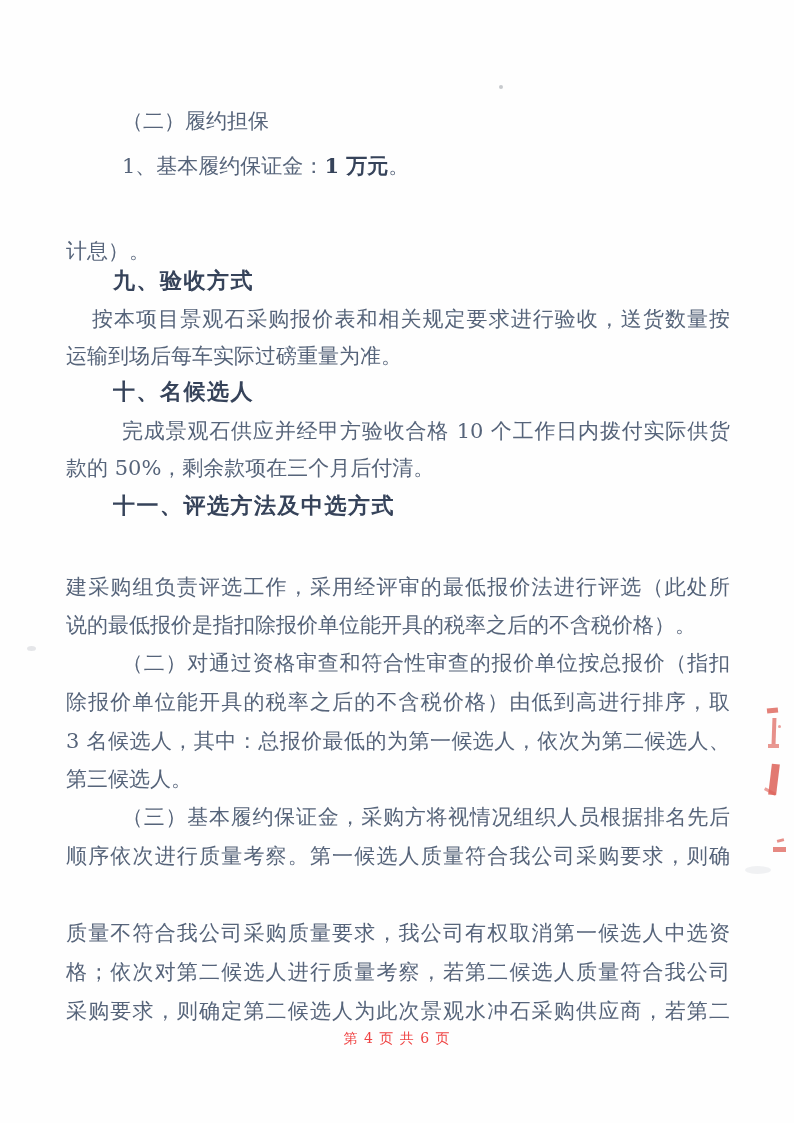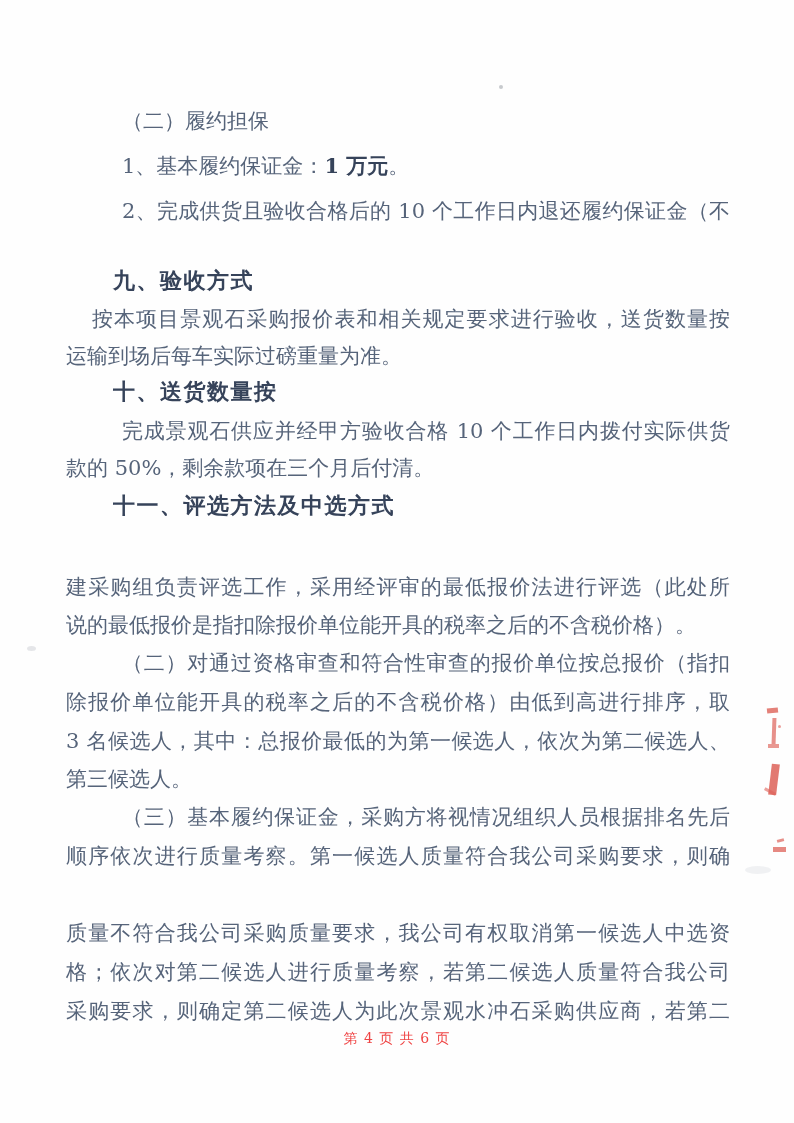--- a/index.html
+++ b/index.html
@@ -62,27 +62,27 @@
 </head>
 <body>
 
 <div class="page">
   <div class="content">
 
     <div class="ln ind2" style="top:106px">（二）履约担保</div>
 
     <div class="ln ind2" style="top:151px"><span>1、基本履约保证金：</span><span class="bold-amount">1 万元</span><span>。</span></div>
 
-    <div class="ln ind2 just" style="top:196px">2、完成供货且验收合格后的 10 个工作日内退还履约保证金（不</div>
+    <div class="ln" style="top:236px">计息）。</div>
 
     <div class="ln heading" style="top:266px">九、验收方式</div>
     <div class="ln ind1 just" style="top:304px">按本项目景观石采购报价表和相关规定要求进行验收，送货数量按</div>
     <div class="ln" style="top:341px">运输到场后每车实际过磅重量为准。</div>
 
-    <div class="ln heading" style="top:377px">十、送货数量按</div>
+    <div class="ln heading" style="top:377px">十、名候选人</div>
     <div class="ln ind2 just" style="top:416px">完成景观石供应并经甲方验收合格 10 个工作日内拨付实际供货</div>
     <div class="ln" style="top:453px">款的 50%，剩余款项在三个月后付清。</div>
 
     <div class="ln heading" style="top:491px">十一、评选方法及中选方式</div>
 
     <div class="ln just" style="top:572px">建采购组负责评选工作，采用经评审的最低报价法进行评选（此处所</div>
     <div class="ln" style="top:610px">说的最低报价是指扣除报价单位能开具的税率之后的不含税价格）。</div>
 
     <div class="ln ind2 just" style="top:648px">（二）对通过资格审查和符合性审查的报价单位按总报价（指扣</div>
     <div class="ln just" style="top:687px">除报价单位能开具的税率之后的不含税价格）由低到高进行排序，取</div>

